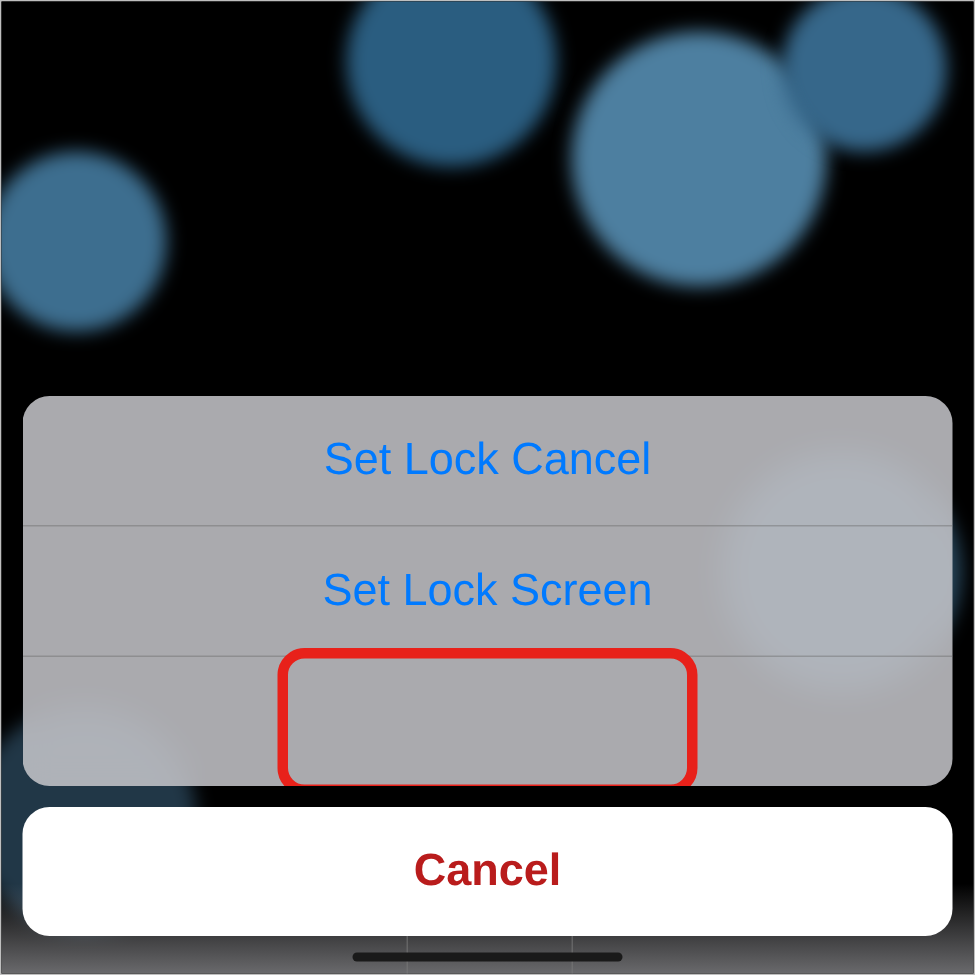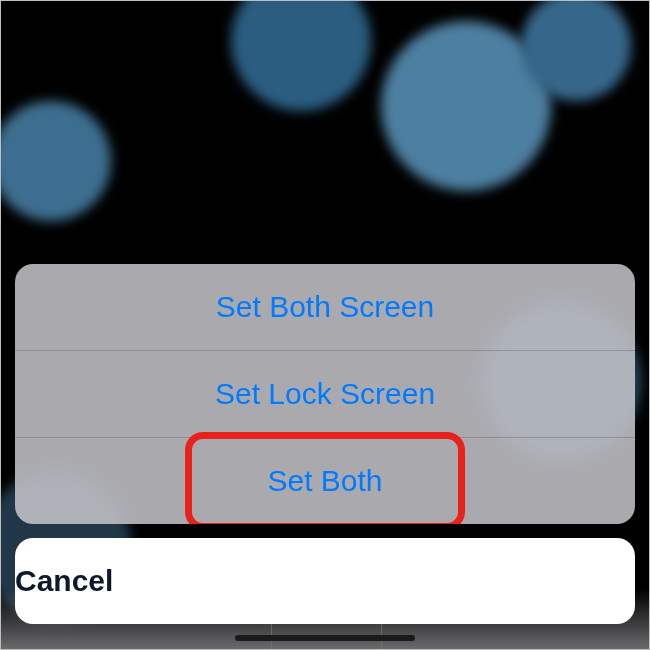--- a/index.html
+++ b/index.html
@@ -64,24 +64,24 @@
 
   .cancel-group {
     margin-top: 14px;
     border-radius: 18px;
     background: #ffffff;
     overflow: hidden;
   }
   .cancel-btn {
     height: 86px;
     line-height: 86px;
-    text-align: left;
+    text-align: center;
     font-size: 30px;
     font-weight: 600;
-    color: #0f172a;
+    color: #b91c1c;
     cursor: pointer;
   }
 
   .highlight {
     position: absolute;
     border: 7px solid #e8211a;
     border-radius: 18px;
     left: 170px;
     right: 170px;
     top: -6px;
@@ -133,27 +133,26 @@
   </div>
 
   <div class="toolbar-hint">
     <div class="toolbar-sep-left"></div>
     <div class="toolbar-sep-right"></div>
   </div>
 
   <div class="sheet-area">
     <div class="action-group">
       <div class="action-btn">
-        <span>Set Both Screen</span>
+        <span>Set Lock Cancel</span>
       </div>
       <div class="action-btn">
         <span>Set Lock Screen</span>
       </div>
       <div class="action-btn">
-        <span>Set Both</span>
         <div class="highlight"></div>
       </div>
     </div>
     <div class="cancel-group">
       <div class="cancel-btn">
         <span>Cancel</span>
       </div>
     </div>
   </div>
 

